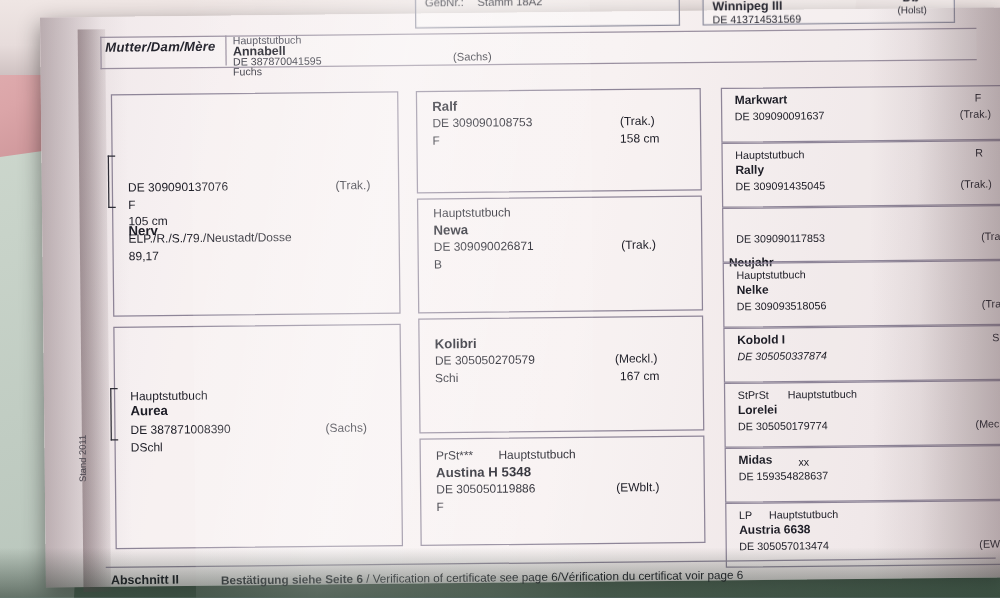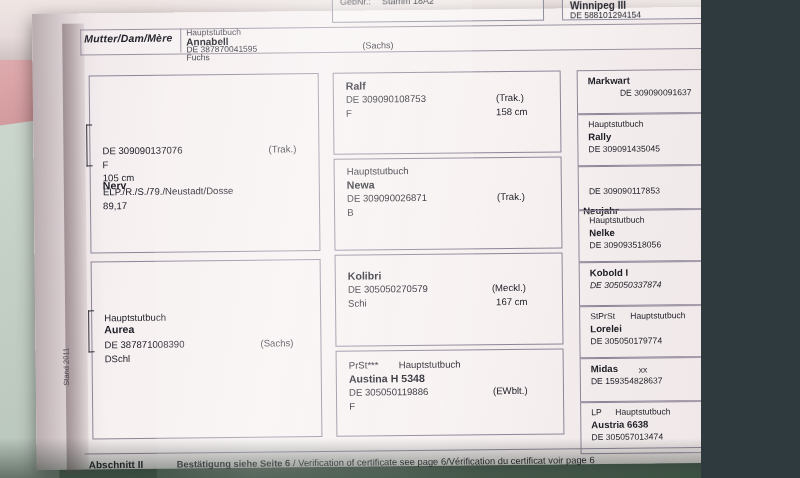--- a/index.html
+++ b/index.html
@@ -2,21 +2,21 @@
 <html><head>
 <meta charset="utf-8">
 <style>
   html, body {
     margin: 0;
     padding: 0;
     background: #2f3a3f;
   }
   #page {
     position: relative;
-    width: 701px;
+    width: 800px;
     height: 478px;
     overflow: hidden;
     font-family: "Liberation Sans", sans-serif;
     background: #6f8a7a;
   }
 
   
   .bg-green {
     position: absolute;
     left: 0; top: 0; width: 800px; height: 478px;
@@ -216,21 +216,21 @@
   <div class="sheet">
 
     <div class="spine"></div>
 
     <div class="top-strip blur">
       <div class="tbox" style="left:60px; top:-4px; width:210px; height:30px;"></div>
       <div class="tbox" style="left:290px; top:-4px; width:200px; height:30px;"></div>
       <div class="tlabel" style="left:68px; top:2px;">GebNr.:</div>
       <div class="tlabel" style="left:110px; top:2px;">Stamm 18A2</div>
       <div class="tlabel nm" style="left:298px; top:8px; font-size:10px;">Winnipeg III</div>
-      <div class="tlabel" style="left:298px; top:18px; font-size:8.5px;">DE 588101294154</div>
+      <div class="tlabel" style="left:298px; top:18px; font-size:8.5px;">DE 413714531569</div>
       <div class="tlabel nm" style="left:450px; top:2px; font-size:10px;">Db</div>
       <div class="tlabel" style="left:446px; top:13px; font-size:8px;">(Holst)</div>
     </div>
 
     <div class="hdr"></div>
     <div class="hdr-sep"></div>
     <div class="hdr-mm">Mutter/Dam/Mère</div>
     <div class="hdr-hsb">Hauptstutbuch</div>
     <div class="hdr-name">Annabell</div>
     <div class="hdr-no">DE 387870041595</div>
@@ -287,21 +287,21 @@
         <div class="txt md" style="left:12px; top:8px;">PrSt***</div>
         <div class="txt md" style="left:62px; top:8px;">Hauptstutbuch</div>
         <div class="txt nm lg" style="left:12px; top:21px;">Austina H 5348</div>
         <div class="txt md" style="left:12px; top:35px;">DE 305050119886</div>
         <div class="txt md" style="left:12px; top:49px;">F</div>
         <div class="txt md" style="left:156px; top:35px;">(EWblt.)</div>
       </div>
 
       <div class="cell" style="left:496px; top:14px; width:236px; height:44px;">
         <div class="txt nm md" style="left:10px; top:4px;">Markwart</div>
-        <div class="txt sm" style="left:10px; top:17px;margin-left:32px;">DE 309090091637</div>
+        <div class="txt sm" style="left:10px; top:17px;">DE 309090091637</div>
         <div class="txt sm" style="left:202px; top:4px;">F</div>
         <div class="txt sm" style="left:190px; top:17px;">(Trak.)</div>
       </div>
 
       <div class="cell" style="left:496px; top:58px; width:236px; height:52px;">
         <div class="txt sm" style="left:10px; top:4px;">Hauptstutbuch</div>
         <div class="txt nm md" style="left:10px; top:16px;">Rally</div>
         <div class="txt sm" style="left:10px; top:29px;">DE 309091435045</div>
         <div class="txt sm" style="left:202px; top:4px;">R</div>
         <div class="txt sm" style="left:190px; top:29px;">(Trak.)</div>

